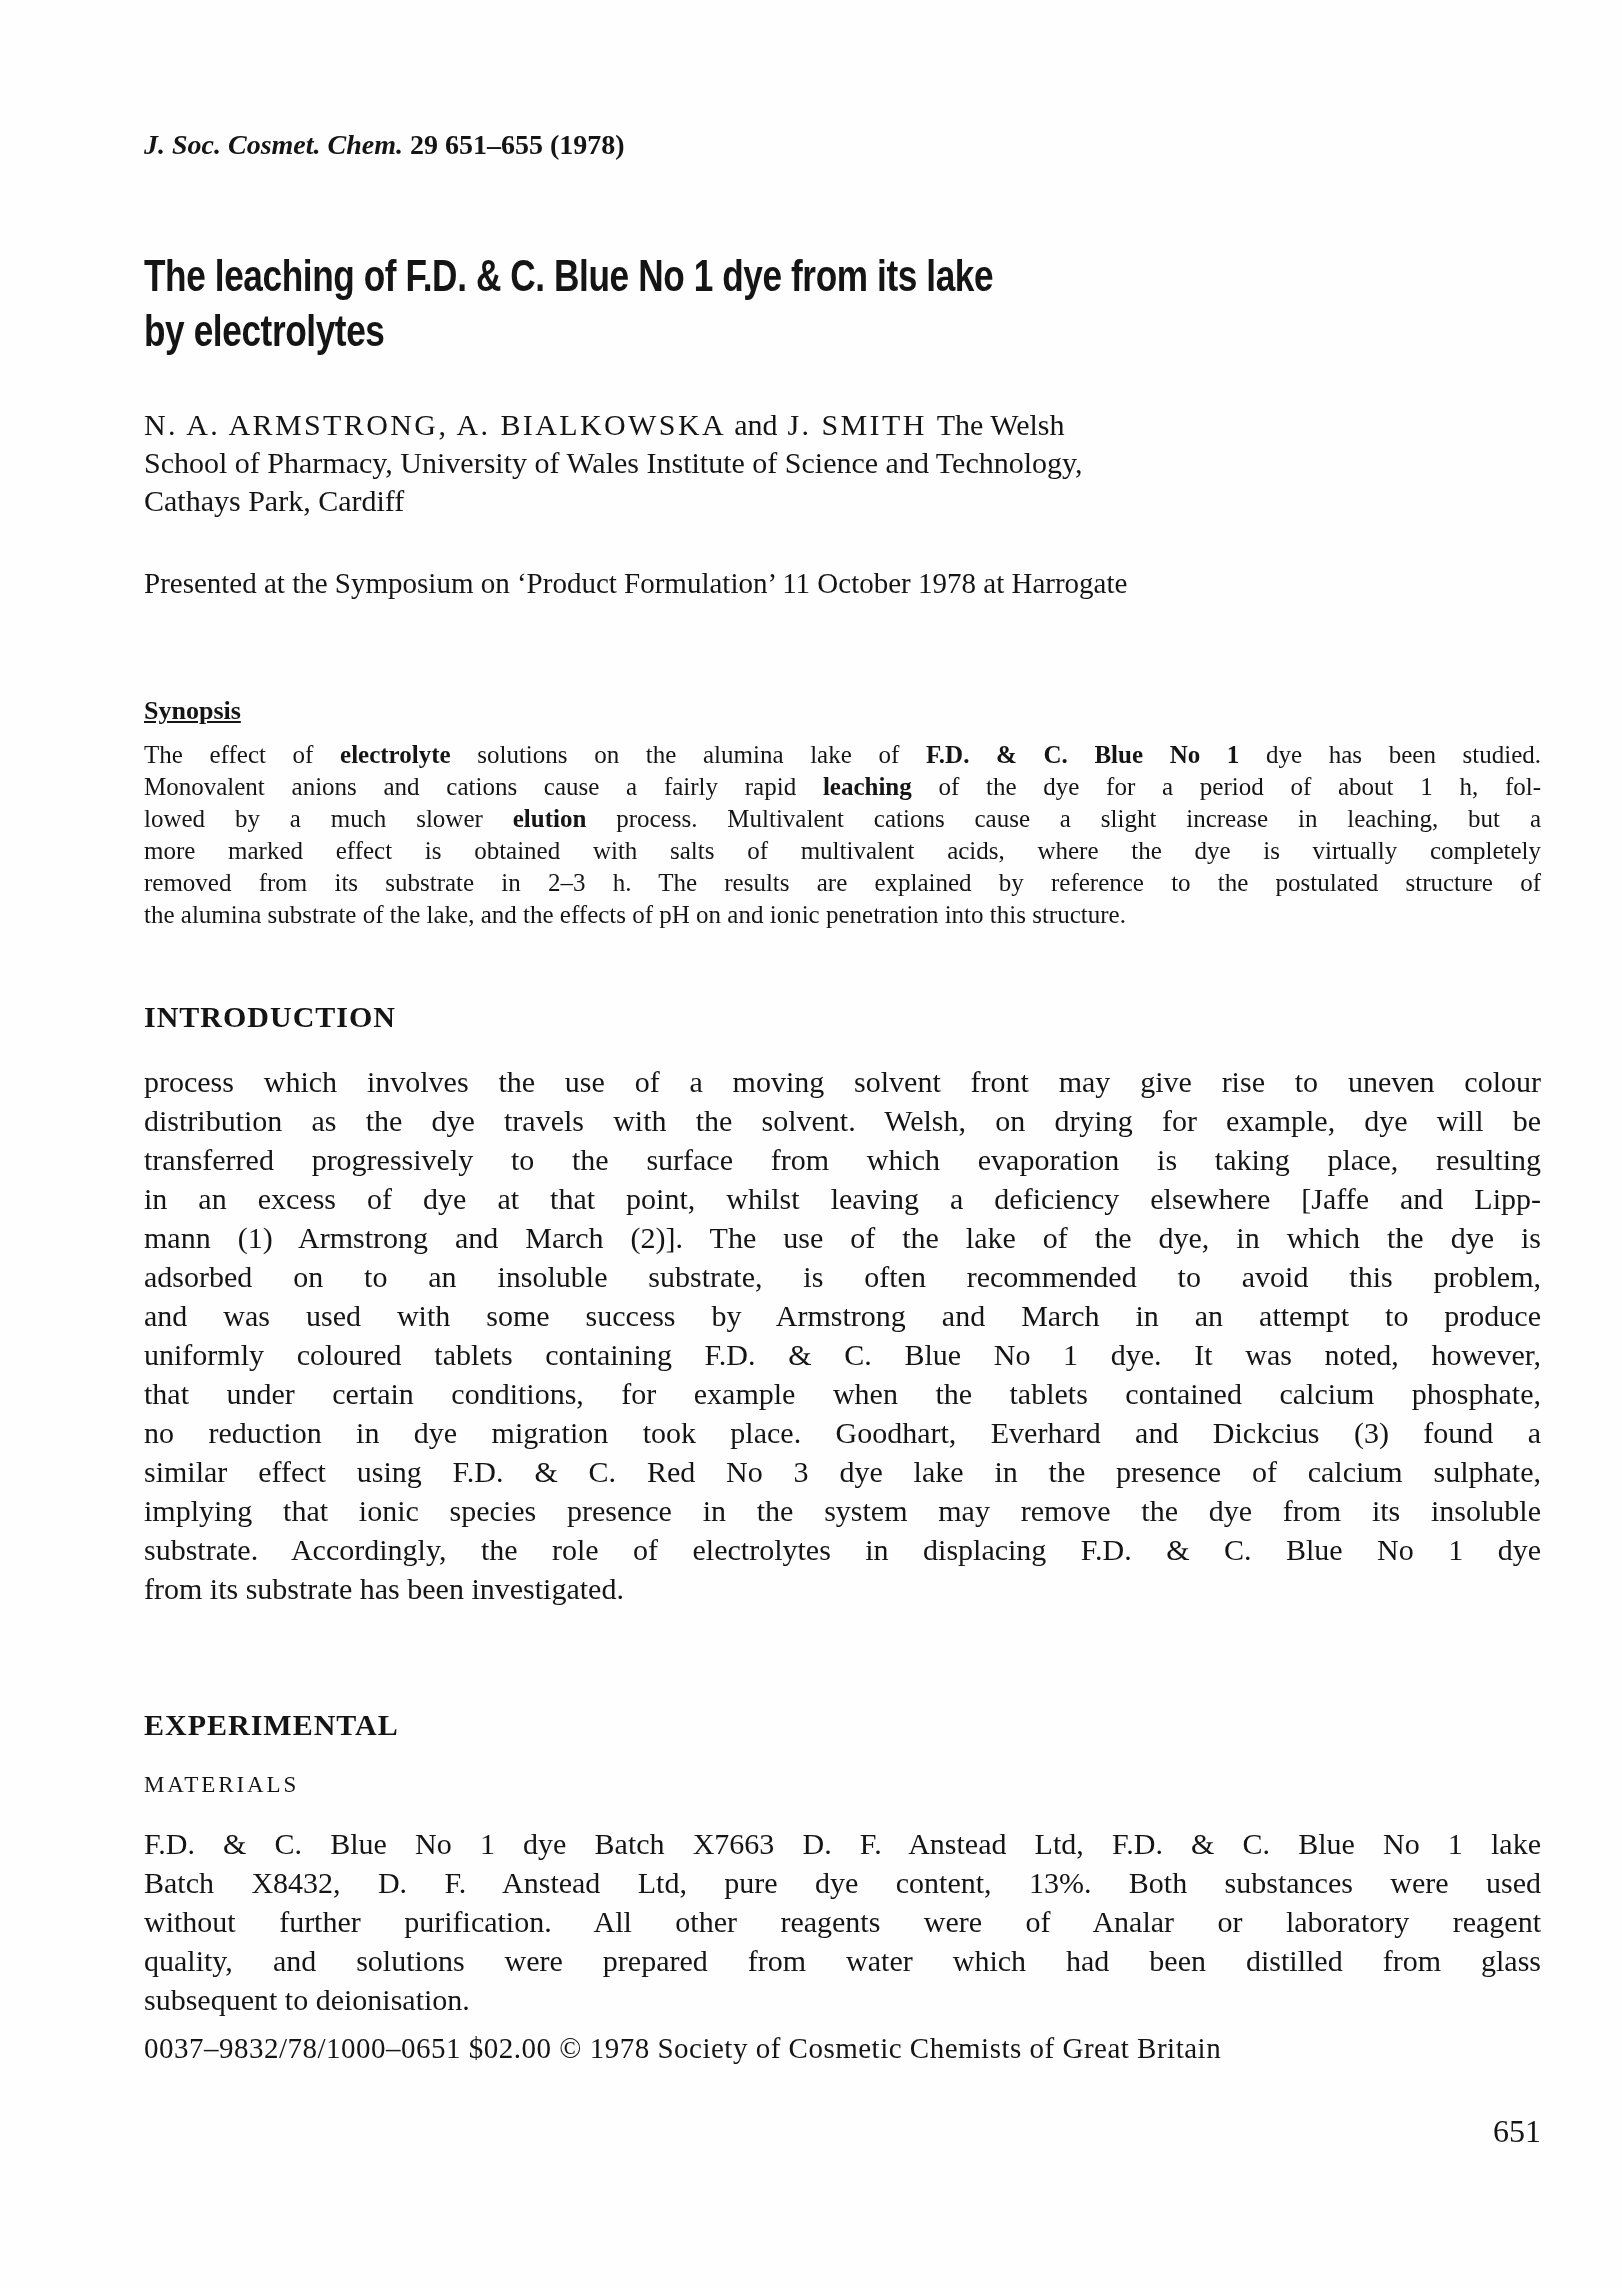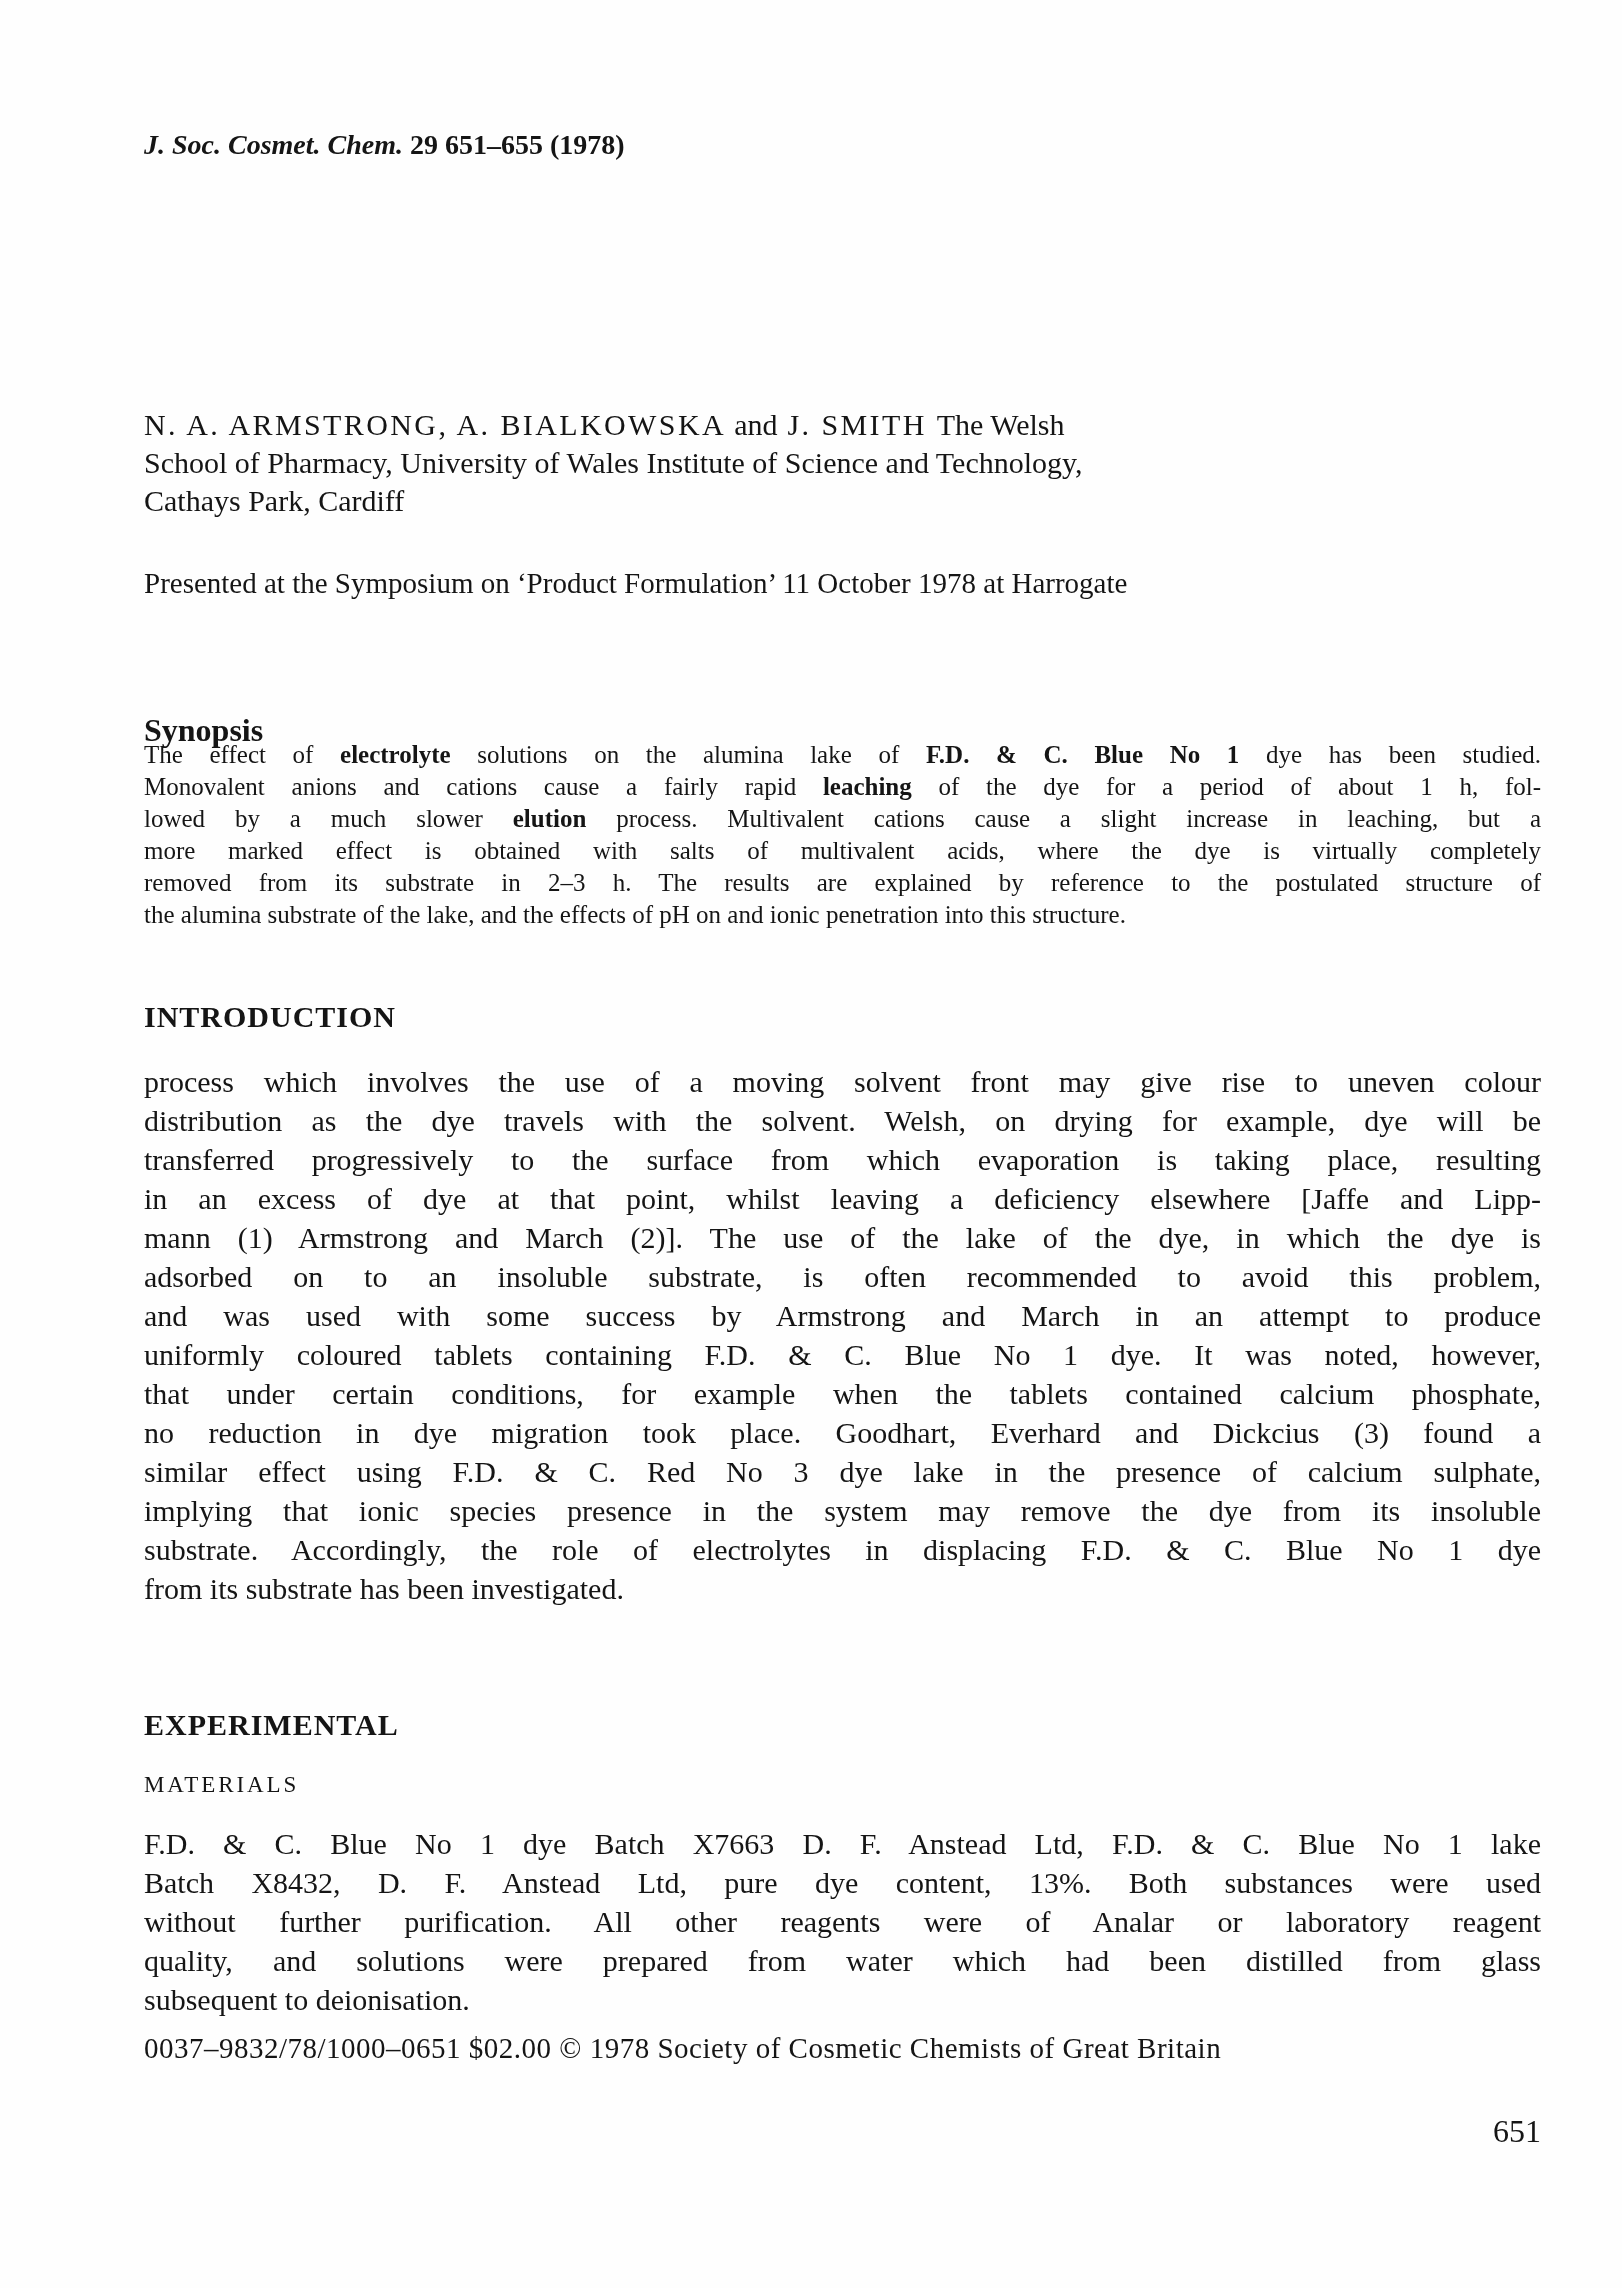--- a/index.html
+++ b/index.html
@@ -26,21 +26,21 @@
   .title { top: 248px; font-family: "Liberation Sans", sans-serif; font-weight: bold; font-size: 44px; line-height: 55px; letter-spacing: -0.5px; }
   .title .tline { transform: scaleX(0.80); transform-origin: 0 50%; white-space: nowrap; }
 
   
   .authors { top: 406px; font-size: 30px; line-height: 38px; }
 
   
   .presented { top: 567px; font-size: 29px; }
 
   
-  .syn-head { top: 712px; font-size: 32px; font-weight: bold; }
+  .syn-head { top: 696px; font-size: 26px; font-weight: bold; text-decoration: underline; }
   .syn-body { top: 739px; font-size: 25px; line-height: 32px; }
 
   
   .intro-head { top: 1000px; font-size: 30px; font-weight: bold; letter-spacing: 1px; }
   .intro-body { top: 1062px; font-size: 30px; line-height: 39px; }
   .exp-head   { top: 1708px; font-size: 30px; font-weight: bold; letter-spacing: 1px; }
   .mat-head   { top: 1772px; font-size: 23px; letter-spacing: 2.9px; }
   .mat-body   { top: 1824px; font-size: 30px; line-height: 39px; }
 
   
@@ -60,20 +60,24 @@
 <body>
 
 <div class="page">
 
   <div class="block jref">
     <span class="name">J. Soc. Cosmet. Chem.</span>
     <span class="vol">29</span>
     <span class="pg">651–655 (1978)</span>
   </div>
 
+  <div class="block title">
+    <div class="tline">The leaching of F.D. &amp; C. Blue No 1 dye from its lake</div>
+    <div class="tline">by electrolytes</div>
+  </div>
 
   <div class="block authors">
       <div class="line"><span class="s-c">N. A. ARMSTRONG, A. BIALKOWSKA </span><span class="s-i">and</span><span class="s-c"> J. SMITH </span><span class="s-i">The Welsh</span></div>
       <div class="line"><span class="s-i">School of Pharmacy, University of Wales Institute of Science and Technology,</span></div>
       <div class="line"><span class="s-i">Cathays Park, Cardiff</span></div>
     </div>
 
   <div class="block presented">Presented at the Symposium on ‘Product Formulation’ 11 October 1978 at Harrogate</div>
 
   <div class="block syn-head">Synopsis</div>

